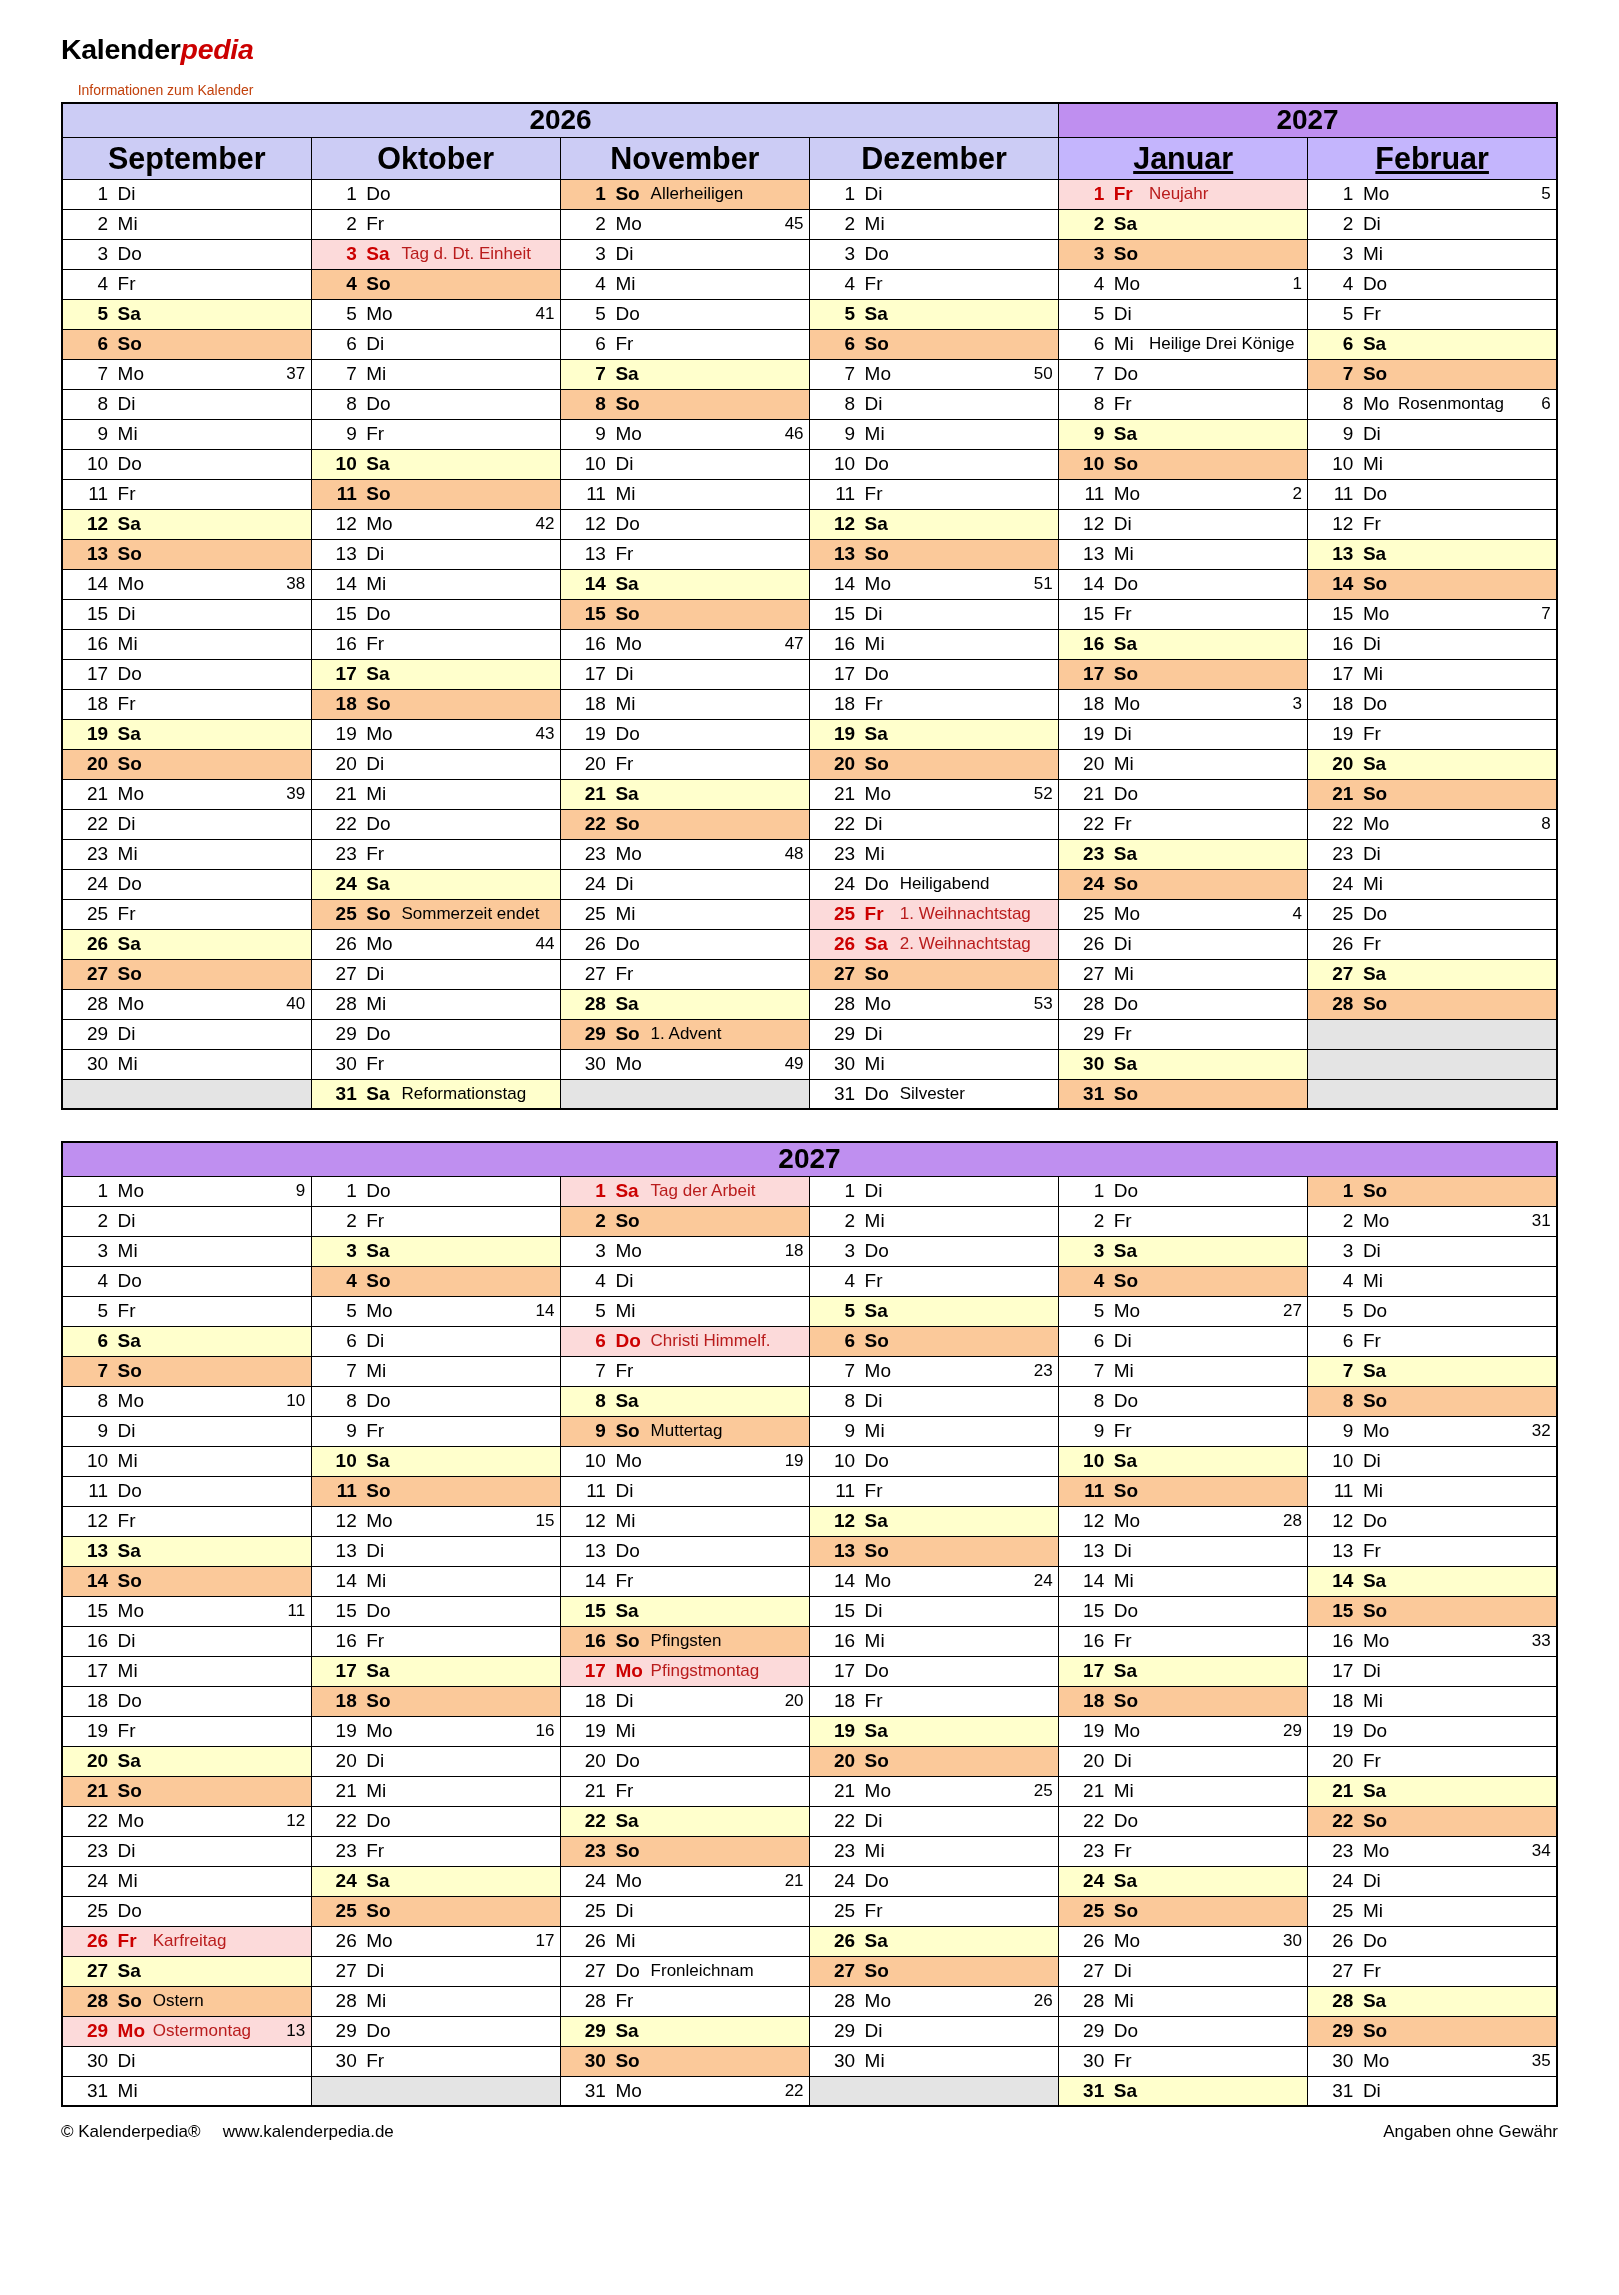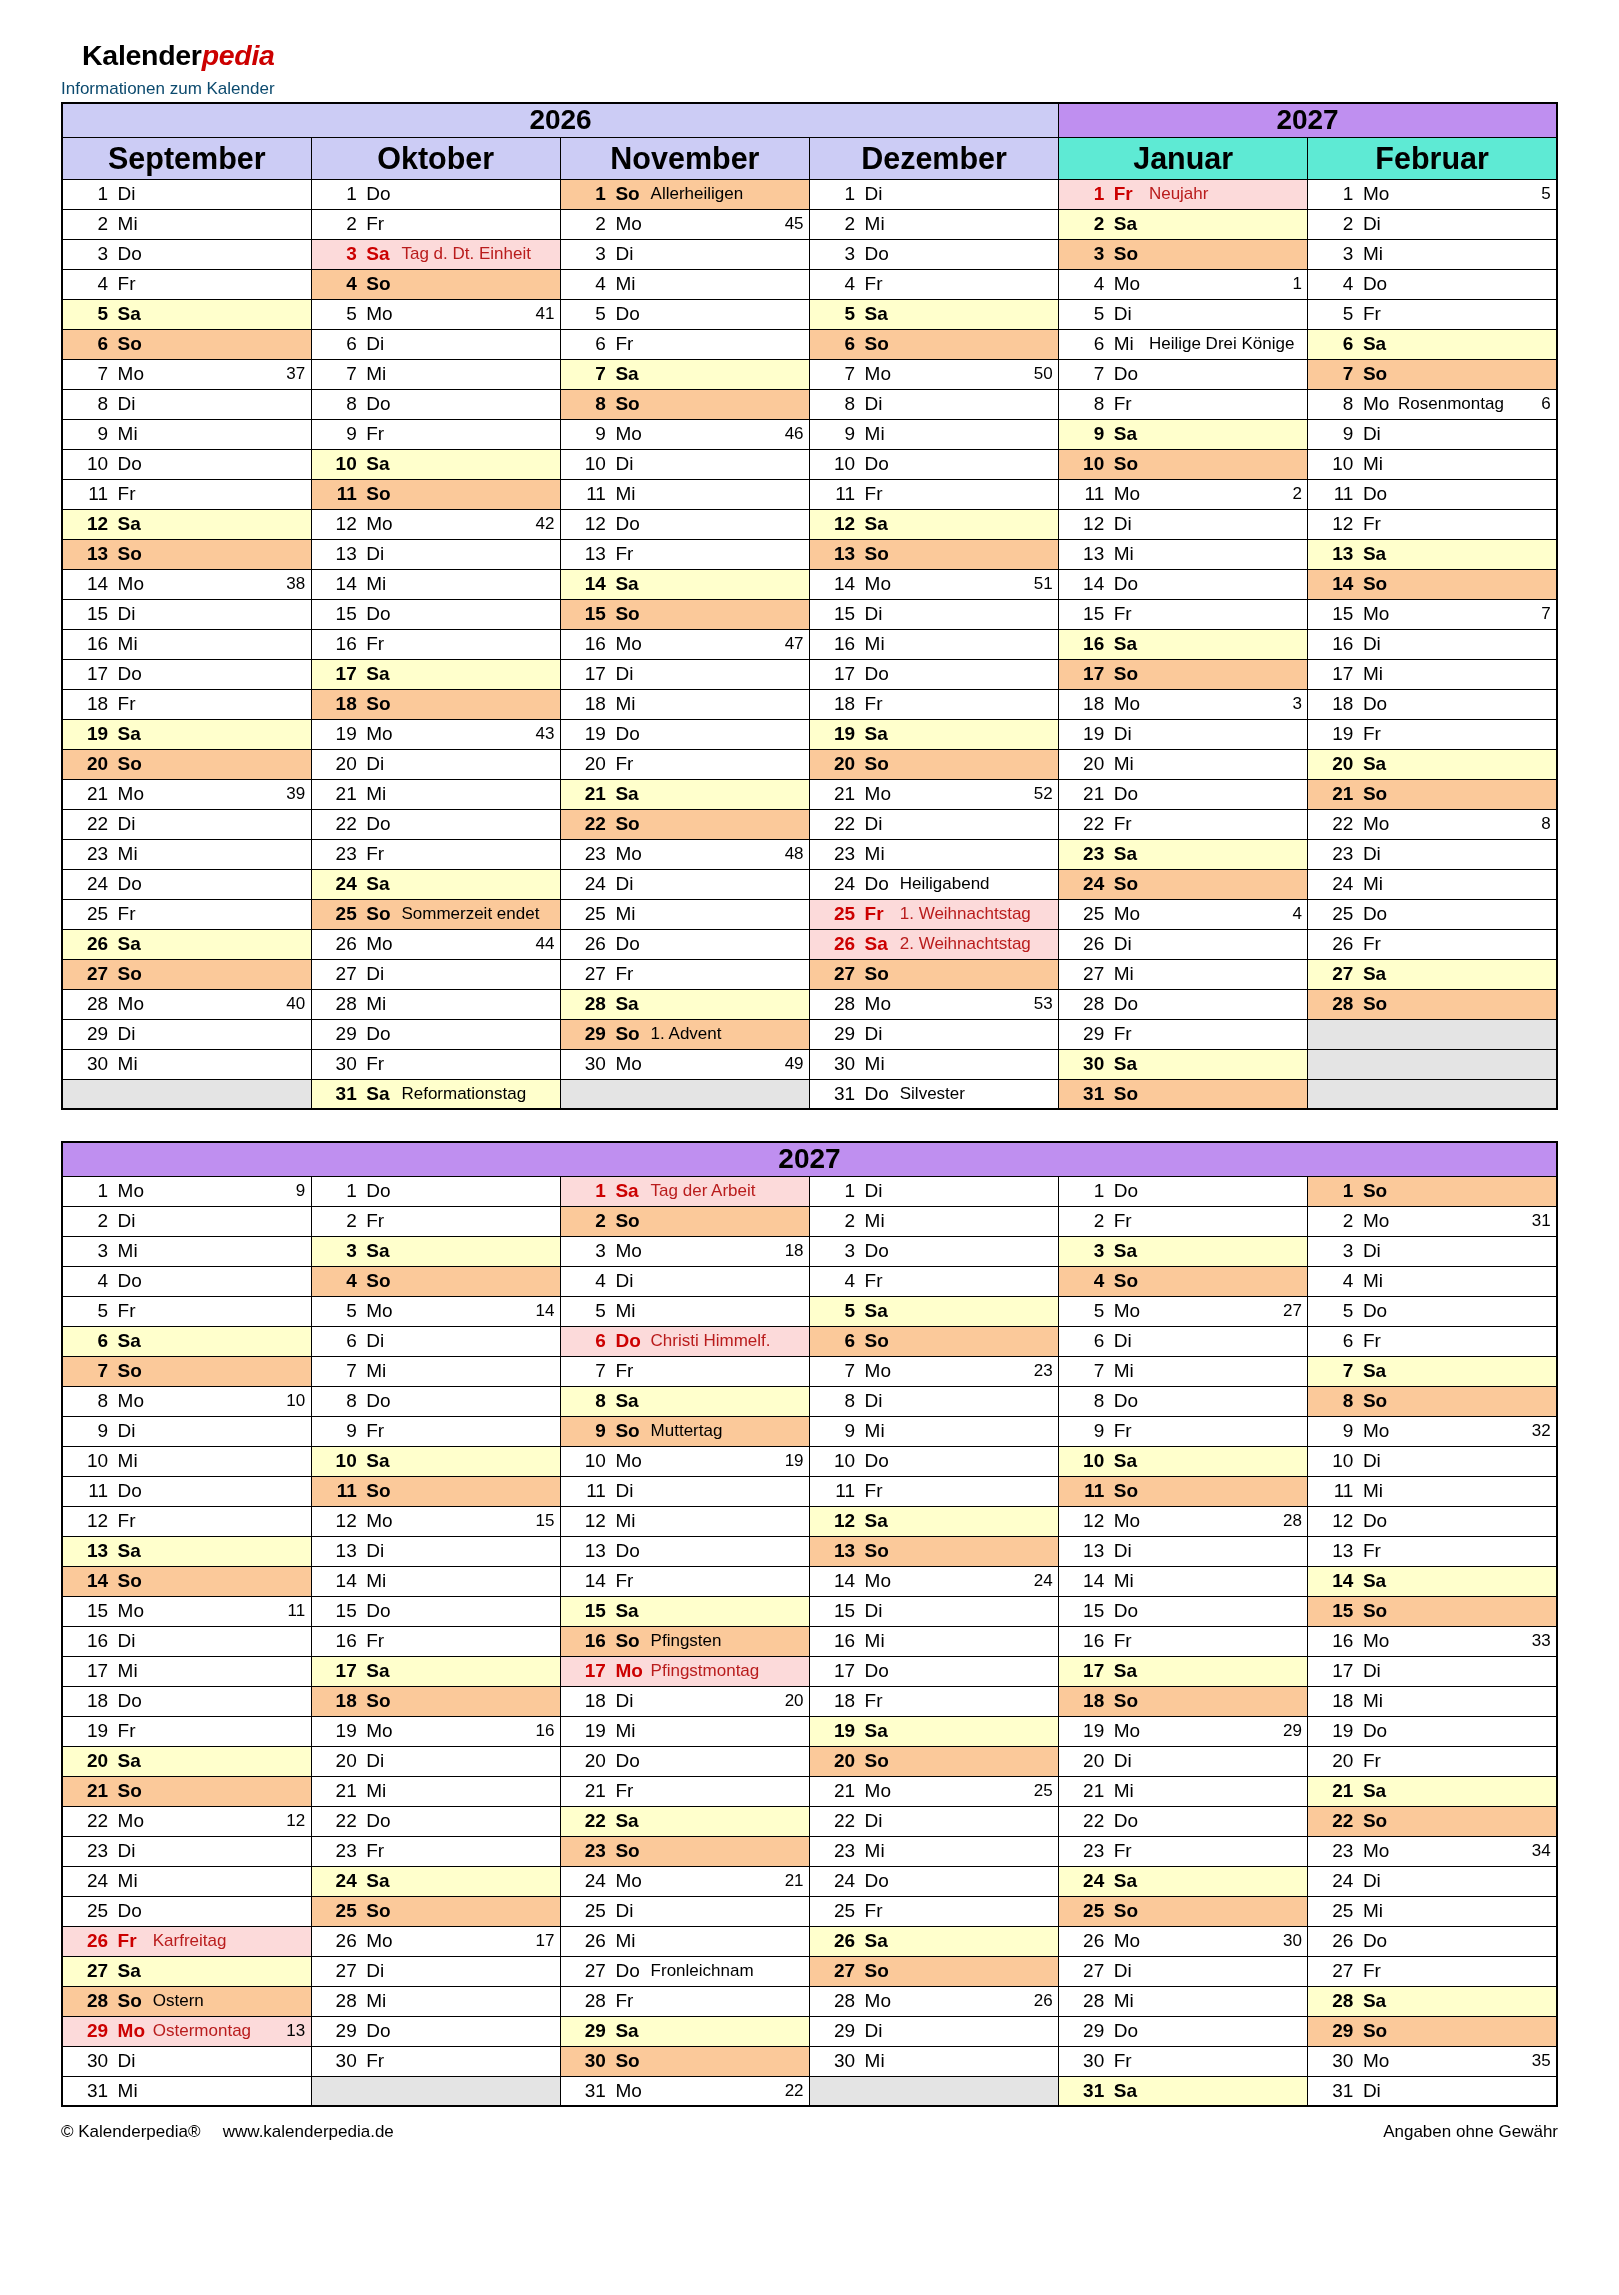--- a/index.html
+++ b/index.html
@@ -19,21 +19,21 @@
     display:flex; align-items:flex-end; justify-content:space-between;
     height: 102px; padding-top: 19px;
   }
   .maintitle {
     font-size: 56px; font-weight: bold; letter-spacing: -0.7px;
     line-height: 1; white-space: nowrap;
   }
   .logo { text-align:right; line-height:1.05; padding-bottom: 4.1px; }
   .logo .brand { font-size: 28.5px; font-weight: bold; letter-spacing:-0.3px; }
   .logo .brand .red { color:#cc0000; font-style: italic; }
-  .logo .sub { font-size: 17px; color:#0c4a6e; margin-top:9px; }
+  .logo .sub { font-size: 14px; color:#c2410c; margin-top:18px; }
 
   
   table.cal {
     border-collapse: collapse;
     table-layout: fixed;
     width: 1497px;
     border: 2px solid #000;
   }
   table.cal td, table.cal th { border: 1.4px solid #000; padding:0; }
 
@@ -46,21 +46,21 @@
   }
   .yr.p { background:#bf8ff0;margin-left:28px; }
 
   .mon {
     background: #ccccf5;
     text-align:center;
     font-size: 30.5px; font-weight:bold;
     height: 42px;
     border: 1.4px solid #000;
   }
-  .mon.p { background:#5eead4; }
+  .mon.p { background:#c4b5fd;text-decoration:underline; }
 
   td.day {
     height: 30px;
     font-size: 19px;
     background:#ffffff;
     vertical-align: middle;
     overflow:hidden;
   }
   td.day.sat { background:#ffffcc; }
   td.day.sun { background:#fbc99a; }

